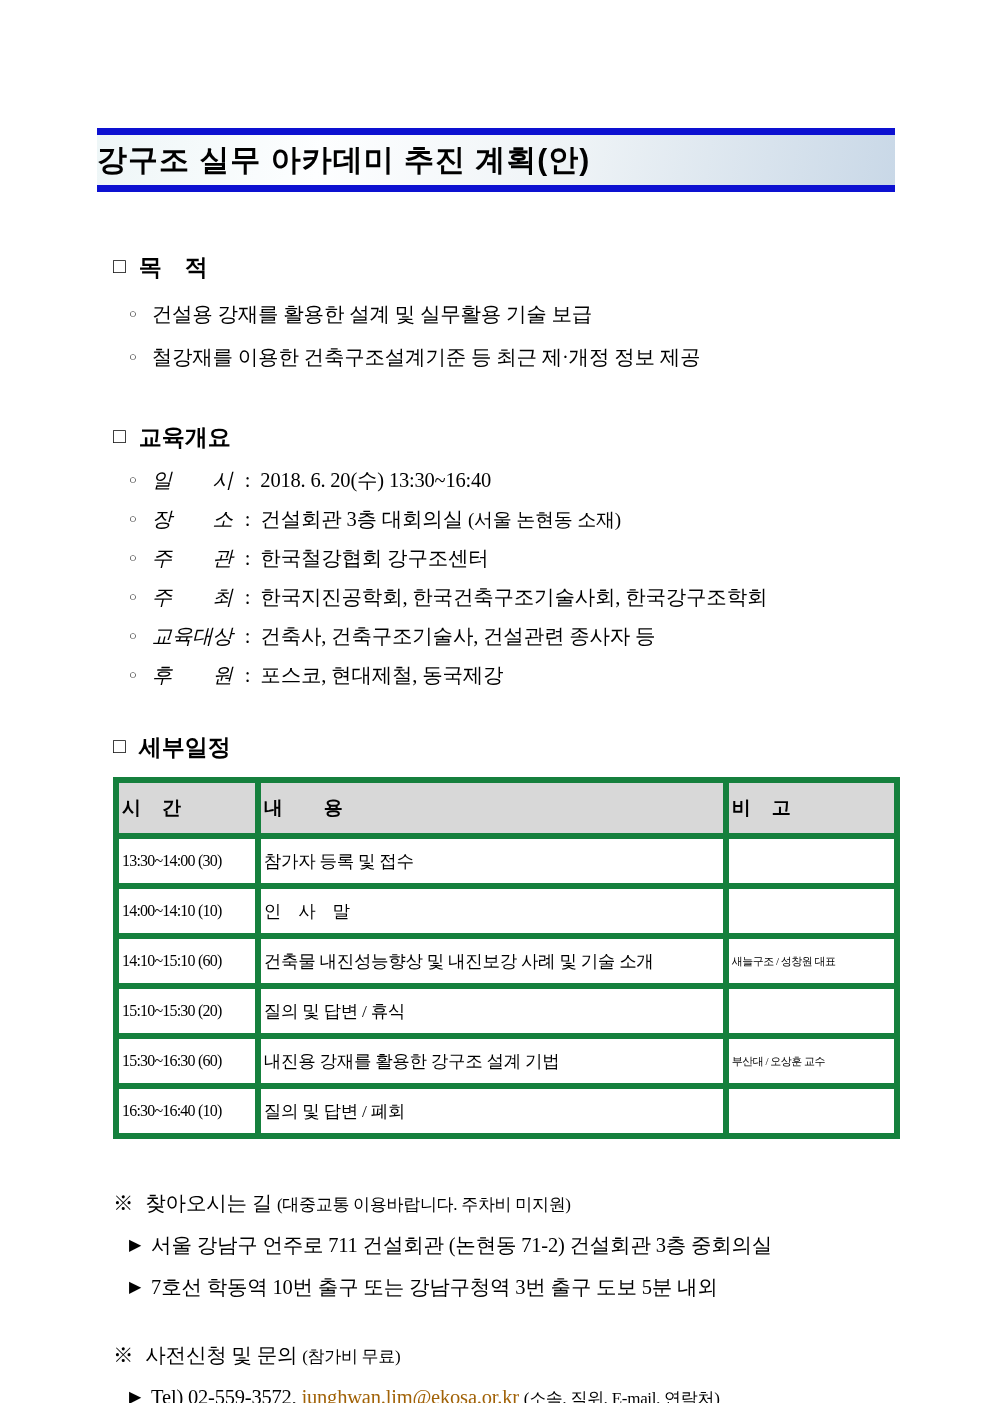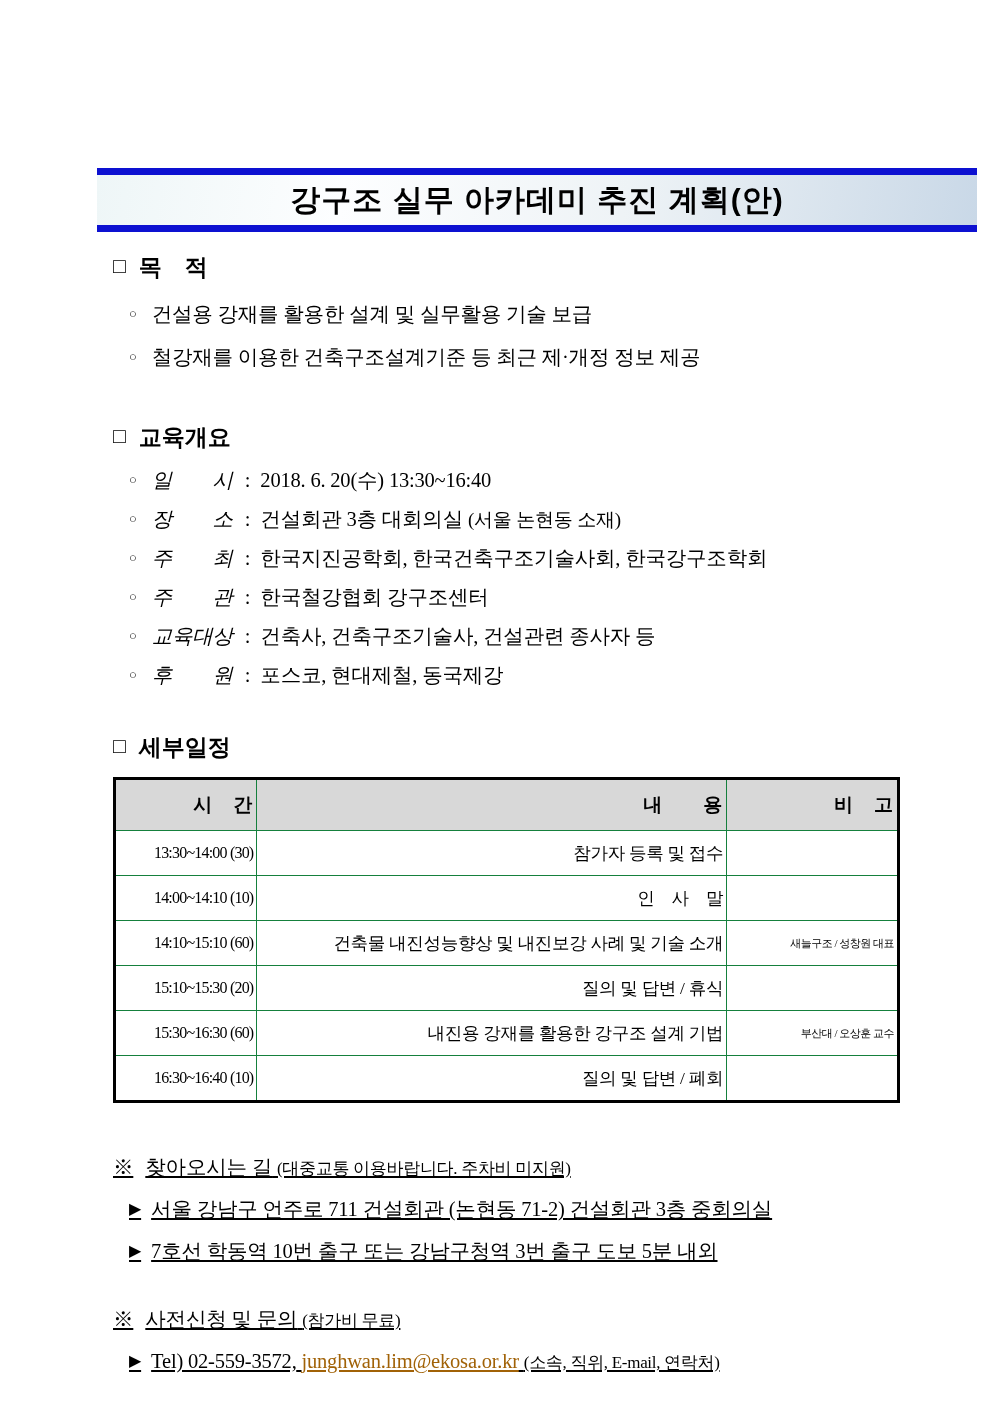--- a/index.html
+++ b/index.html
@@ -6,25 +6,25 @@
   .page{
     position:relative;
     width:992px;height:1403px;
     background:#ffffff;
     color:#000;
     font-family:"Liberation Serif","DejaVu Serif",serif;
     overflow:hidden;
   }
   
   .banner{
-    position:absolute;left:97px;top:128px;width:880px;height:50px;
+    position:absolute;left:97px;top:128px;width:798px;height:50px;
     border-top:7px solid #0d11d1;
     border-bottom:7px solid #0d11d1;
     background:linear-gradient(100deg,#eef6f7 0%,#fdfeff 28%,#eef3f6 60%,#c9d8e7 100%);
-    display:flex;align-items:center;justify-content:center;margin-top:40px;
+    display:flex;align-items:center;justify-content:flex-start;
   }
   .banner-title{
     font-family:"Liberation Sans","DejaVu Sans",sans-serif;
     font-weight:700;font-size:30px;letter-spacing:1px;
   }
   
   .content{position:absolute;left:113px;top:252px;width:787px;}
   .section-head{
     display:flex;align-items:center;margin:0;
     font-family:"Liberation Sans","DejaVu Sans",sans-serif;
@@ -41,33 +41,33 @@
   .ov-list li{font-size:20.5px;line-height:36px;letter-spacing:-0.2px;}
   .ov-label{display:inline-block;white-space:pre;font-style:italic;}
   .ov-colon{margin:0 10px 0 12px;}
   .ov-note{font-size:19px;}
   
   .schedule{margin-top:36px;}
   .sch-table{
     width:787px;margin-top:15px;border-collapse:collapse;
     border:3px solid #000;table-layout:fixed;
   }
-  .sch-table th,.sch-table td{border:1px solid #15803d;padding:0 3px;text-align:right;vertical-align:middle;}
+  .sch-table th,.sch-table td{border:6px solid #15803d;padding:0 3px;text-align:left;vertical-align:middle;}
   .sch-table th{
     background:#d8d8d8;height:50px;font-size:19px;font-weight:700;letter-spacing:1px;
   }
   .col-time{width:140px;}
   .col-content{width:462px;}
   .col-note{width:169px;}
   .sch-table td{height:44px;}
   td.cell-time{font-size:16px;letter-spacing:-0.8px;}
   td.cell-content{font-size:17.5px;letter-spacing:-0.3px;}
   td.cell-note{font-size:11px;letter-spacing:-0.5px;}
   
-  .note-block{margin-top:44px;font-size:20.5px;text-decoration:underline;}
+  .note-block{margin-top:44px;font-size:20.5px;}
   .note-block.contact{margin-top:26px;}
   .note-head{line-height:40px;letter-spacing:-0.2px;}
   .ref-marker{margin-right:12px;}
   .small-note{font-size:17px;letter-spacing:-0.3px;}
   .arrow-line{padding-left:16px;line-height:41px;letter-spacing:-0.2px;}
   .arrow-marker{font-size:16px;margin-right:10px;position:relative;top:-2px;}
   .email-link{color:#a16207;text-decoration:underline;cursor:pointer;}
 </style>
 </head>
 <body>
@@ -101,24 +101,24 @@
         <span>교육개요</span>
       </h2>
       <ul class="ov-list">
         <li>
           <span class="circle-marker">○</span><span class="ov-label">일　　시</span><span class="ov-colon">:</span><span>2018. 6. 20(수) 13:30~16:40</span> <span class="ov-note"></span>
         </li>
         <li>
           <span class="circle-marker">○</span><span class="ov-label">장　　소</span><span class="ov-colon">:</span><span>건설회관 3층 대회의실</span> <span class="ov-note">(서울 논현동 소재)</span>
         </li>
         <li>
+          <span class="circle-marker">○</span><span class="ov-label">주　　관</span><span class="ov-colon">:</span><span>한국철강협회 강구조센터</span>
+        </li>
+        <li>
           <span class="circle-marker">○</span><span class="ov-label">주　　최</span><span class="ov-colon">:</span><span>한국지진공학회, 한국건축구조기술사회, 한국강구조학회</span>
-        </li>
-        <li>
-          <span class="circle-marker">○</span><span class="ov-label">주　　관</span><span class="ov-colon">:</span><span>한국철강협회 강구조센터</span>
         </li>
         <li>
           <span class="circle-marker">○</span><span class="ov-label">교육대상</span><span class="ov-colon">:</span><span>건축사, 건축구조기술사, 건설관련 종사자 등</span>
         </li>
         <li>
           <span class="circle-marker">○</span><span class="ov-label">후　　원</span><span class="ov-colon">:</span><span>포스코, 현대제철, 동국제강</span>
         </li>
       </ul>
     </section>
 

